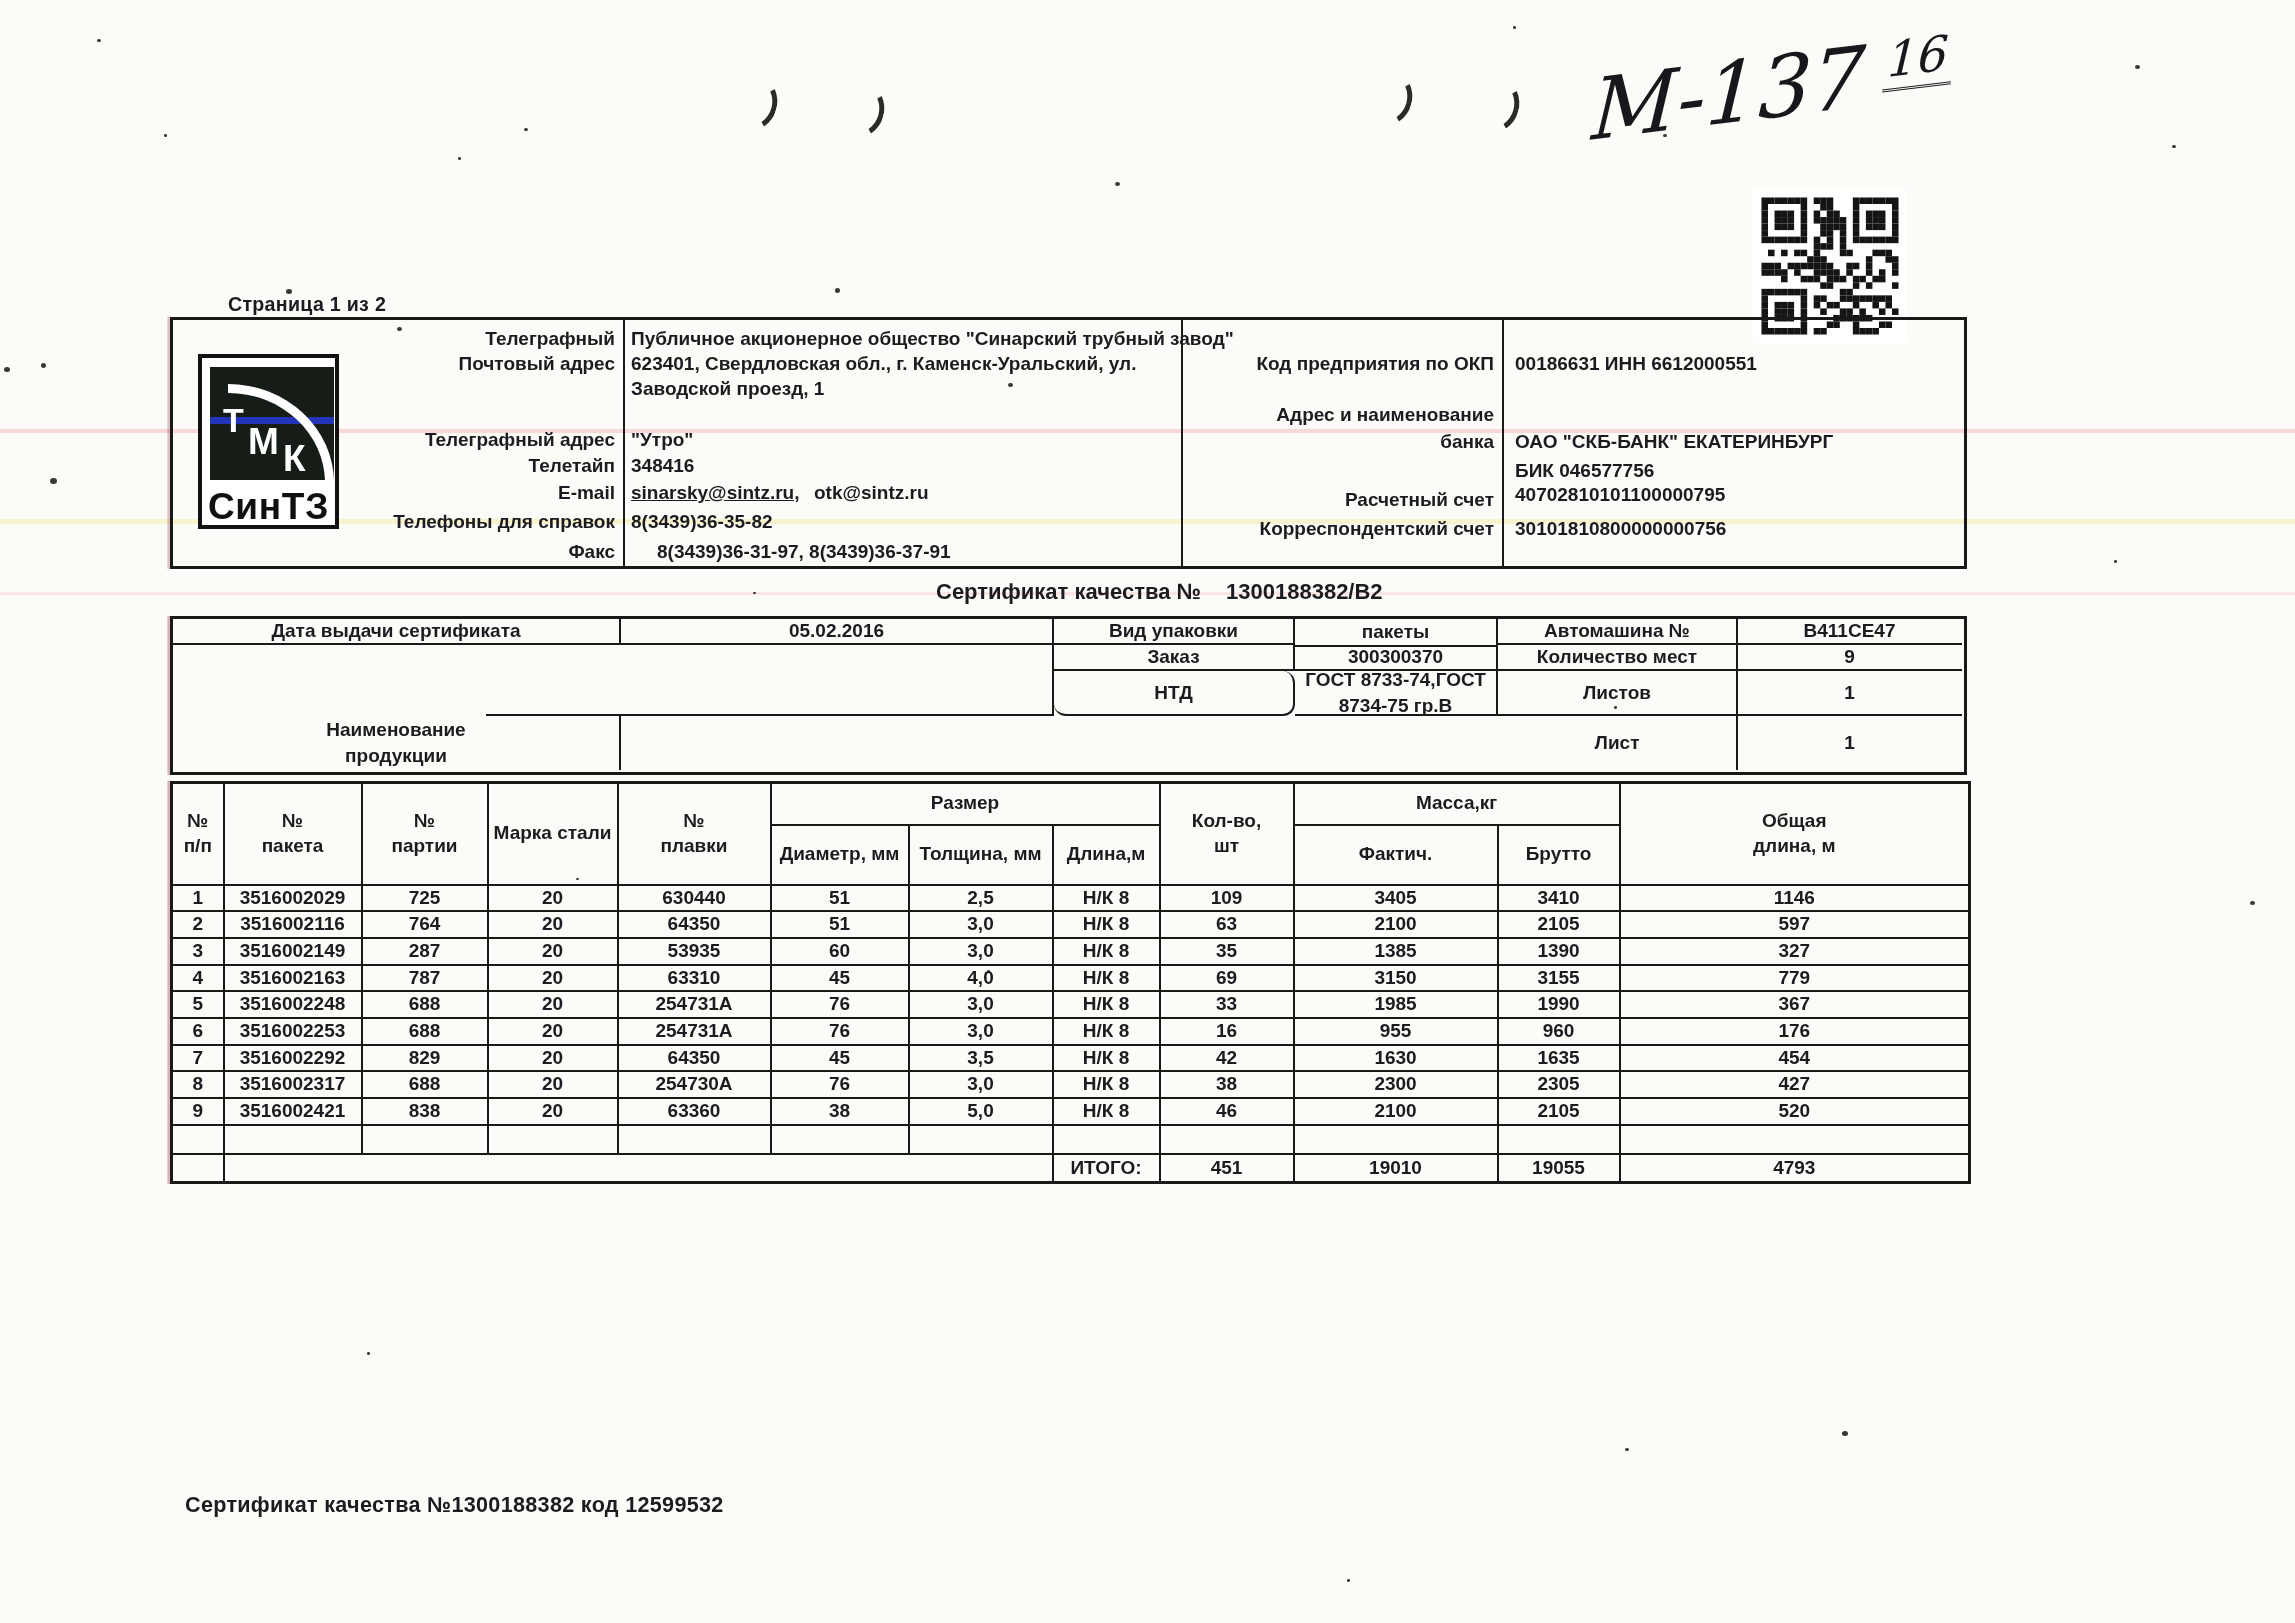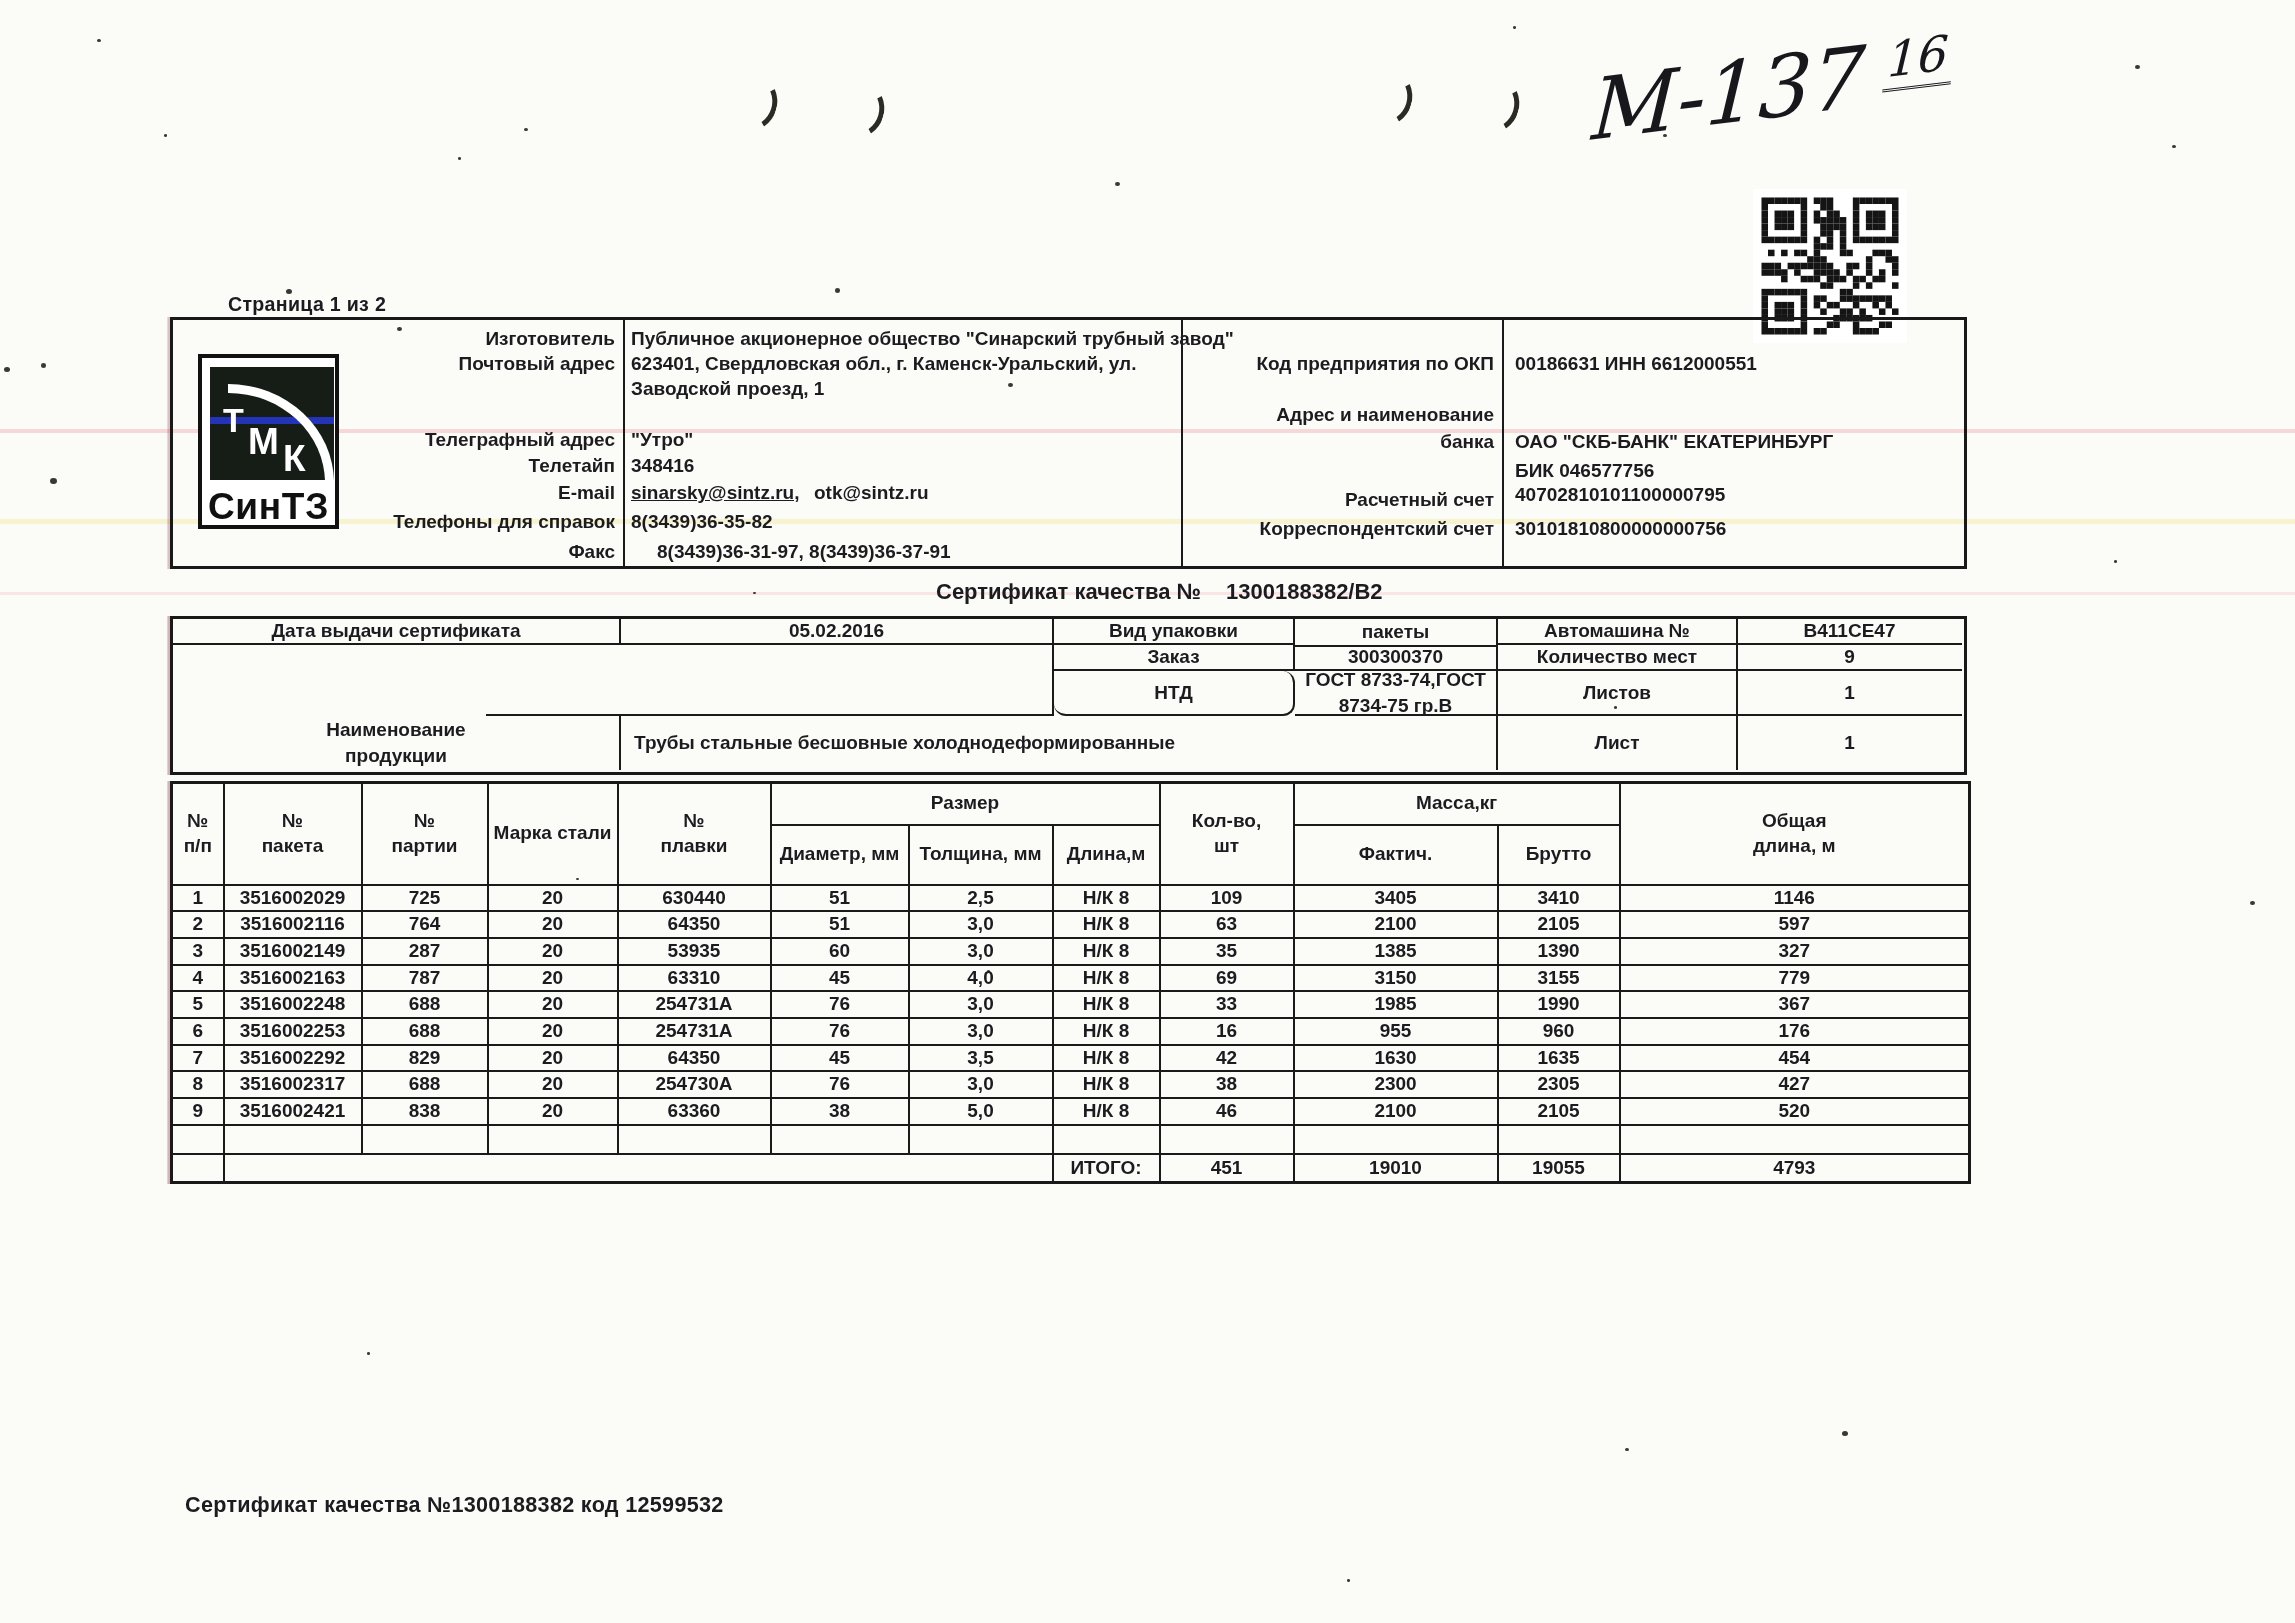--- a/index.html
+++ b/index.html
@@ -317,21 +317,21 @@
       <div class="logo-dark">
         <div class="logo-stripe"></div>
         <div class="logo-arc"></div>
         <div class="logo-letter" style="left:13px;top:34px;font-size:34px;">Т</div>
         <div class="logo-letter" style="left:38px;top:54px;font-size:37px;">М</div>
         <div class="logo-letter" style="left:73px;top:71px;font-size:37px;">К</div>
       </div>
       <div class="logo-caption">СинТЗ</div>
     </div>
 
-    <div class="hrow-label" style="left:0;width:442px;top:5.9px;">Изготовитель</div>
+    <div class="hrow-label" style="left:0;width:442px;top:5.9px;">Телеграфный</div>
     <div class="hrow-value" style="left:458px;top:5.9px;">Публичное акционерное общество "Синарский трубный завод"</div>
     <div class="hrow-label" style="left:0;width:442px;top:31px;">Почтовый адрес</div>
     <div class="hrow-value" style="left:458px;top:31px;">623401, Свердловская обл., г. Каменск-Уральский, ул.</div>
     <div class="hrow-value" style="left:458px;top:56px;">Заводской проезд, 1</div>
     <div class="hrow-label" style="left:0;width:442px;top:107px;">Телеграфный адрес</div>
     <div class="hrow-value" style="left:458px;top:107px;">"Утро"</div>
     <div class="hrow-label" style="left:0;width:442px;top:133px;">Телетайп</div>
     <div class="hrow-value" style="left:458px;top:133px;">348416</div>
     <div class="hrow-label" style="left:0;width:442px;top:160px;">E-mail</div>
     <div class="hrow-value" style="left:458px;top:160px;">
@@ -374,21 +374,20 @@
     <div class="icell bb" style="left:1564px;top:26px;width:225px;height:26px;">9</div>
 
     <div class="icell br bb" style="left:881px;top:52px;width:241px;height:45px;border-radius:12px;">НТД</div>
     <div class="icell br bb" style="left:1122px;top:52px;width:203px;height:45px;">ГОСТ 8733-74,ГОСТ
 8734-75 гр.В</div>
     <div class="icell br bb" style="left:1325px;top:52px;width:240px;height:45px;">Листов</div>
     <div class="icell bb" style="left:1564px;top:52px;width:225px;height:45px;">1</div>
 
     <div class="icell br" style="left:0;top:97px;width:448px;height:54px;">Наименование
 продукции</div>
-    <div class="icell br left" style="left:448px;top:97px;width:877px;height:54px;padding-left:13px;">Трубы стальные бесшовные холоднодеформированные</div>
     <div class="icell br" style="left:1325px;top:97px;width:240px;height:54px;">Лист</div>
     <div class="icell" style="left:1564px;top:97px;width:225px;height:54px;">1</div>
   </div>
 
   <div class="abs main-wrap" style="left:170px;top:781px;">
     <table class="main">
       <colgroup>
         <col style="width:52px">
           <col style="width:138px">
           <col style="width:126px">

